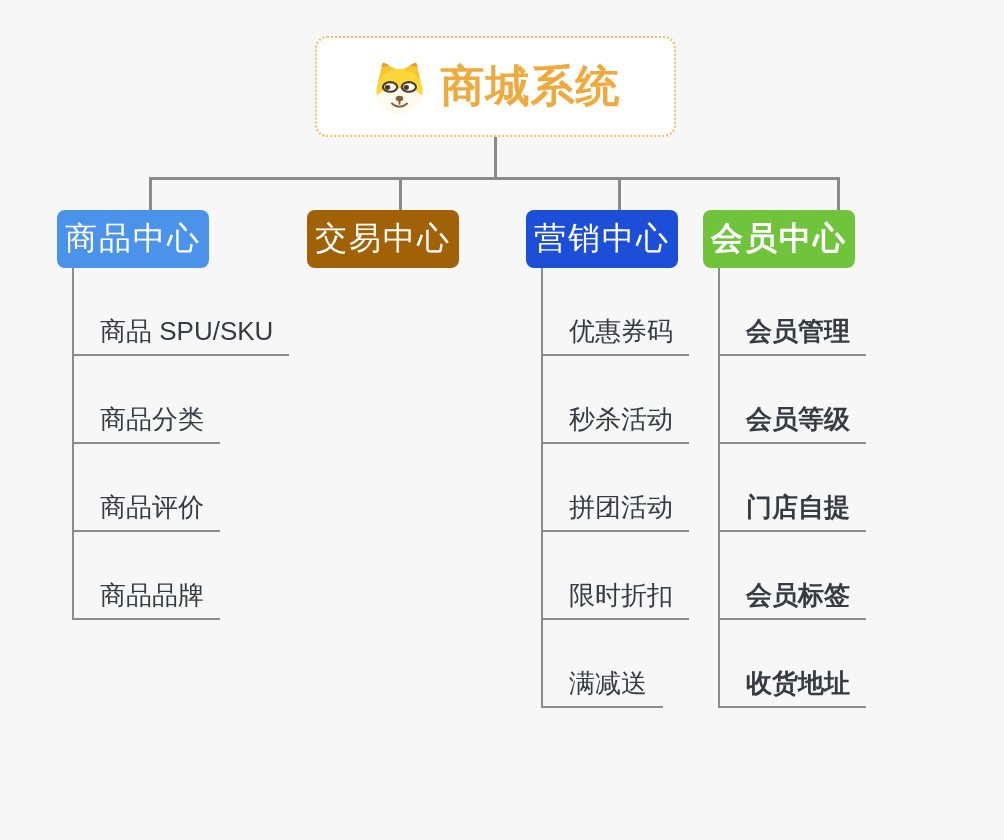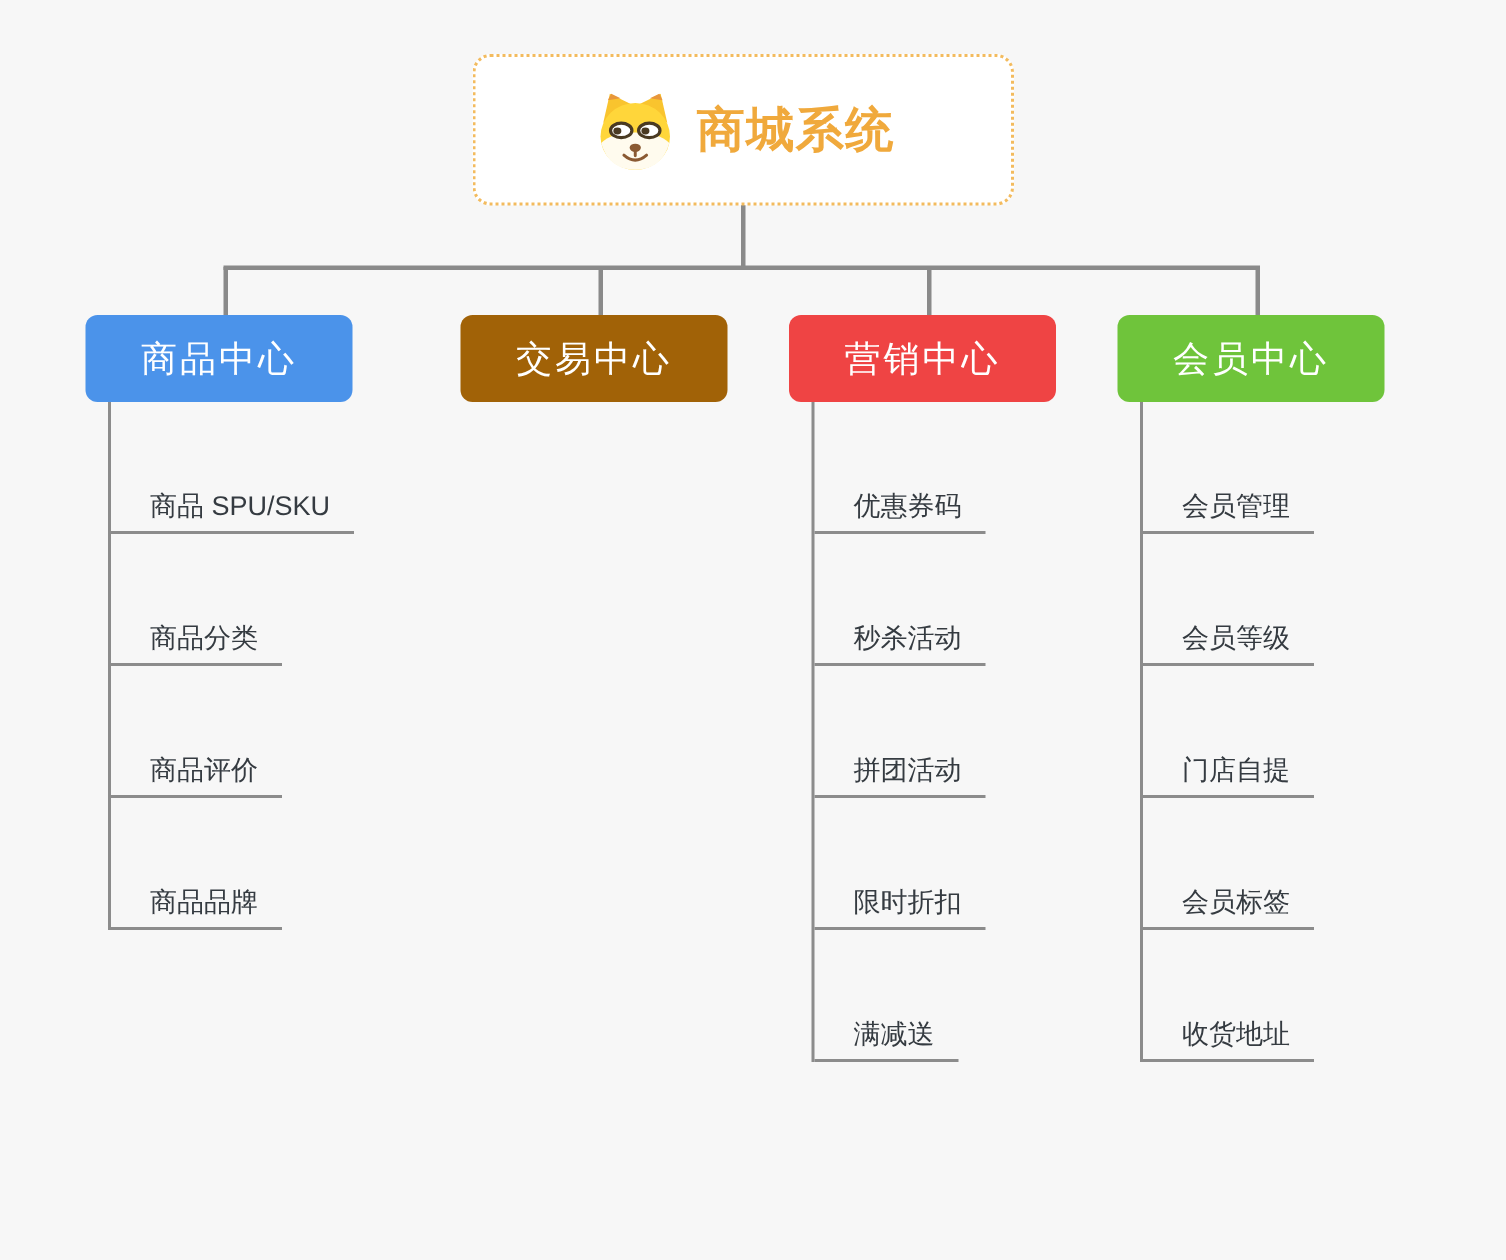--- a/index.html
+++ b/index.html
@@ -16,53 +16,53 @@
     position: absolute; left: 315px; top: 36px;
     width: 361px; height: 101px;
     background: #ffffff;
     border: 2px dotted #f3bb5e;
     border-radius: 12px;
     display: flex; align-items: center; justify-content: center;
     gap: 13px;
     box-sizing: border-box;
   }
   .root-title {
-    font-size: 32px; font-weight: 600; color: #f0a93c;
+    font-size: 44px; font-weight: 600; color: #f0a93c;
     letter-spacing: 1px; white-space: nowrap; text-align: center;
   }
   .dog-icon { width: 57px; height: 57px; flex: 0 0 auto; }
 
   
   .conn { position: absolute; background: #8a8a8a; }
   .root-stem  { left: 494px; top: 135px; width: 3px; height: 44px; }
   .h-line     { left: 149px; top: 177px; width: 691px; height: 3px; }
   .drop       { top: 178px; width: 3px; height: 33px; }
 
   
   .branch-col { position: absolute; top: 210px; width: 187px; }
   .branch-header {
-    width: 178px; height: 58px;
+    width: 152px; height: 58px;
     border-radius: 8px;
     display: flex; align-items: center; justify-content: center;
-    color: #ffffff; font-size: 24px; letter-spacing: 2px;
+    color: #ffffff; font-size: 32px; letter-spacing: 2px;
     box-sizing: border-box;
     cursor: default;
   }
   .branch-children {
     margin-left: 15px;
     border-left: 2px solid #8c8c8c;
     display: flex; flex-direction: column; align-items: flex-start;
   }
   .child-item {
     box-sizing: border-box;
     height: 88px;
     display: flex; align-items: flex-end;
     padding: 0 16px 5px 26px;
     border-bottom: 2px solid #8c8c8c;
-    font-size: 18px; color: #353b41;
+    font-size: 26px; color: #353b41;
     white-space: nowrap;
   }
 </style>
 </head>
 <body>
 
 <div class="canvas">
 
   <div class="conn root-stem"></div>
   <div class="conn h-line"></div>
@@ -105,36 +105,36 @@
 
   <div class="child-item">商品品牌</div>
 </div>
   </div>
 
   <div class="branch-col" style="left: 307px;">
     <div class="branch-header" style="background: #a16207;">交易中心</div>
   </div>
 
   <div class="branch-col" style="left: 526px;">
-    <div class="branch-header" style="background: #ef4444;">营销中心</div>
+    <div class="branch-header" style="background: #1d4ed8;">营销中心</div>
     <div class="branch-children">
   <div class="child-item">优惠券码</div>
 
   <div class="child-item">秒杀活动</div>
 
   <div class="child-item">拼团活动</div>
 
 
   <div class="child-item">限时折扣</div>
 
   <div class="child-item">满减送</div>
 </div>
   </div>
 
-  <div class="branch-col" style="left: 745px;">
+  <div class="branch-col" style="left: 703px; font-weight: bold;">
     <div class="branch-header" style="background: rgb(111, 196, 59);">会员中心</div>
     <div class="branch-children">
   <div class="child-item">会员管理</div>
 
   <div class="child-item">会员等级</div>
 
   <div class="child-item">门店自提</div>
 
   <div class="child-item">会员标签</div>
 

